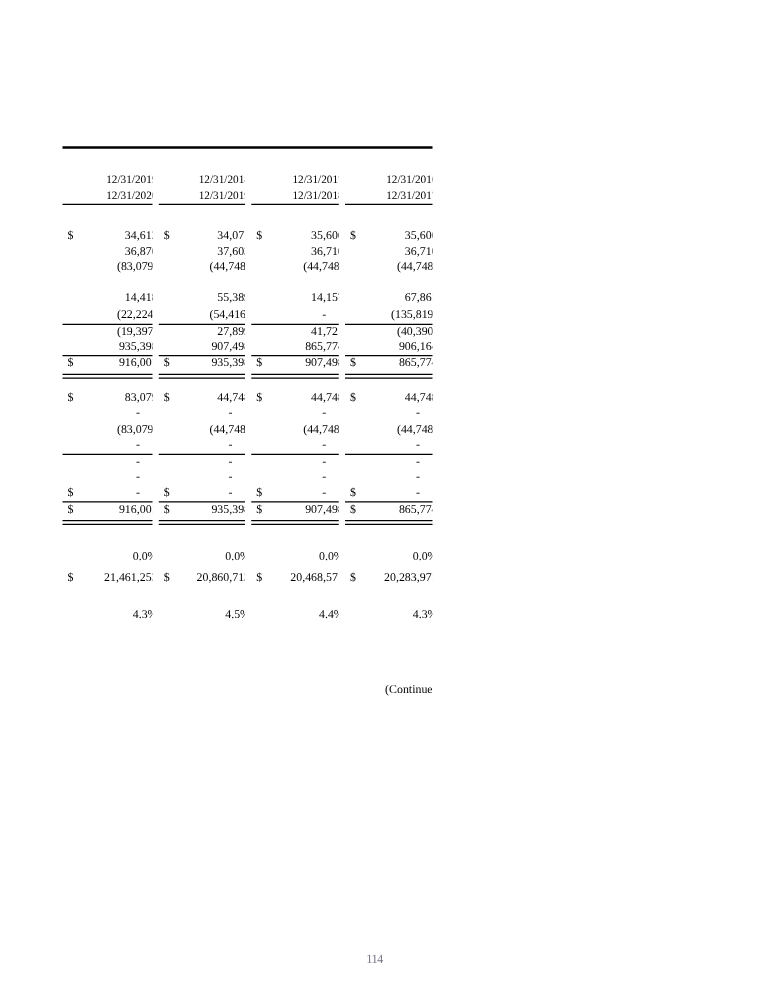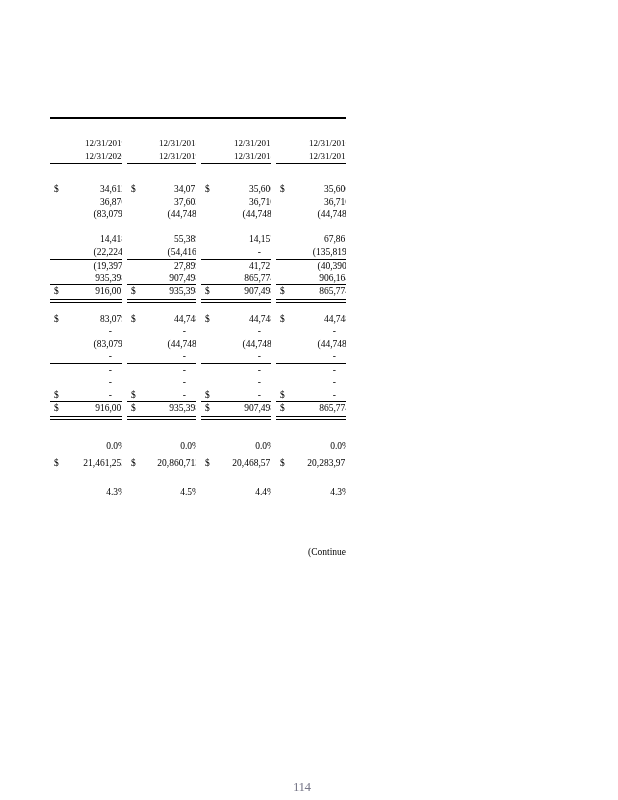--- a/index.html
+++ b/index.html
@@ -35,22 +35,22 @@
   .bt .cell{border-top:1px solid #000;}
   .bb .cell{border-bottom:1px solid #000;}
   .dblrow{margin-top:1px;}
   .dblrow .dcell{height:2px;border-top:1px solid #000;border-bottom:1px solid #000;}
   .continued{
     position:absolute;left:50px;top:546px;width:296px;display:flex;justify-content:flex-end;
     overflow:hidden;font-size:9.5px;line-height:12px;white-space:nowrap;
   }
   .continued span{margin-right:-8px;}
   .pagenum{
-    position:absolute;left:293px;top:764px;font-size:13px;line-height:8px;
-    color:#777788;letter-spacing:-0.5px;margin-top:19px;
+    position:absolute;left:293px;top:764px;font-size:10px;line-height:8px;
+    color:#777788;letter-spacing:-0.5px;
   }
 </style>
 </head>
 <body>
 
 <div class="sheet">
   <div class="top-rule"></div>
 
   <div class="grid4 hdr">
     <div class="hcell">

